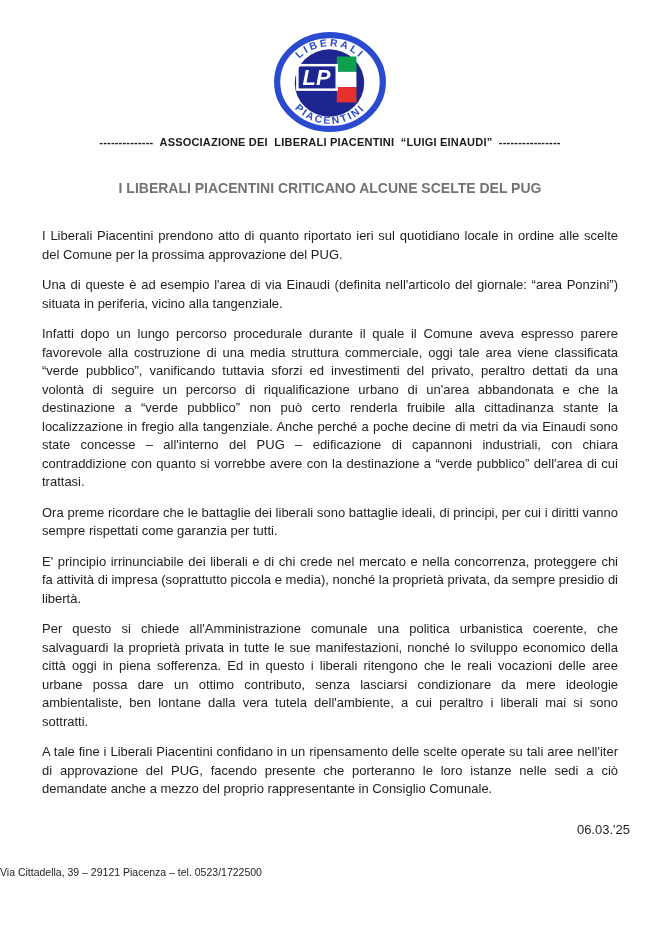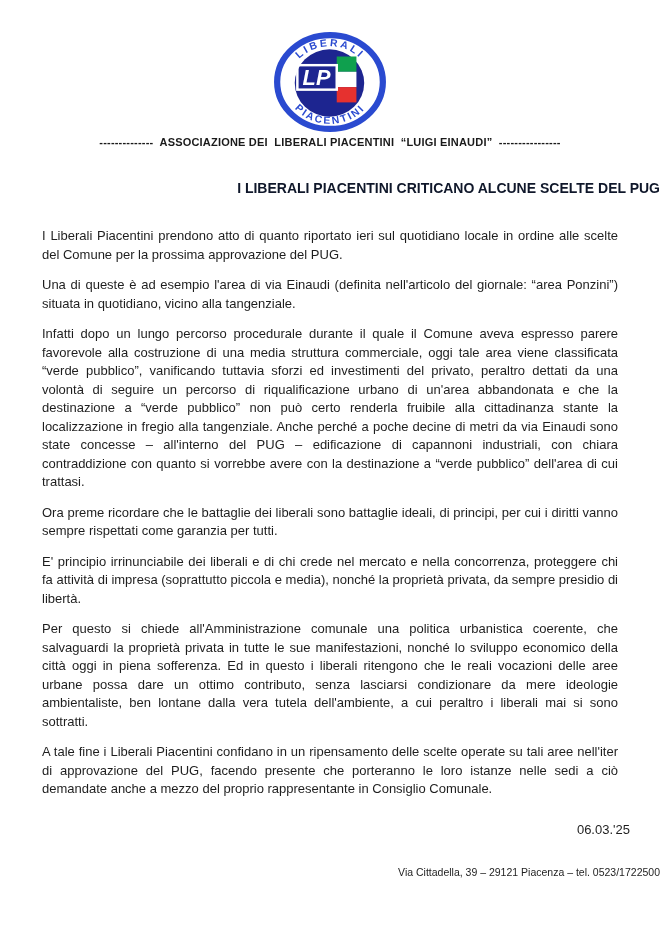--- a/index.html
+++ b/index.html
@@ -31,24 +31,24 @@
     font-weight: bold;
     letter-spacing: 0.2px;
     white-space: pre-wrap;
     color: #1a1a1a;
   }
   .doc-title {
     position: absolute;
     top: 180px;
     left: 0;
     width: 100%;
-    text-align: right;
+    text-align: center;
     font-size: 14px;
     font-weight: bold;
-    color: #0f172a;
+    color: #737373;
   }
   .body-text {
     position: absolute;
     top: 215px;
     left: 30px;
     width: 600px;
     font-size: 13px;
     line-height: 18.5px;
     text-align: justify;
     color: #1e1e1e;
@@ -56,21 +56,21 @@
   .body-text p { margin: 12px; padding: 0; }
   .doc-date {
     margin-top: 22px;
     text-align: right;
   }
   .footer {
     position: absolute;
     top: 865px;
     left: 0;
     width: 100%;
-    text-align: right;
+    text-align: left;
     font-size: 10.5px;
     line-height: 14.5px;
     color: #1e1e1e;
   }
   .footer a {
     color: #1414cc;
     text-decoration: underline;
     cursor: pointer;
   }
 </style>
@@ -107,21 +107,21 @@
       <text x="42" y="52.5" text-anchor="middle" font-size="21" font-weight="bold" font-style="italic" fill="#ffffff" font-family="Liberation Sans, sans-serif">LP</text>
     </svg>
   </div>
 
   <div class="assoc-line">--------------  ASSOCIAZIONE DEI  LIBERALI PIACENTINI  “LUIGI EINAUDI”  ----------------</div>
 
   <div class="doc-title">I LIBERALI PIACENTINI CRITICANO ALCUNE SCELTE DEL PUG</div>
 
   <div class="body-text">
     <p>I Liberali Piacentini prendono atto di quanto riportato ieri sul quotidiano locale in ordine alle scelte del Comune per la prossima approvazione del PUG.</p>
-    <p>Una di queste è ad esempio l'area di via Einaudi (definita nell'articolo del giornale: “area Ponzini”) situata in quotidiano, vicino alla tangenziale.</p>
+    <p>Una di queste è ad esempio l'area di via Einaudi (definita nell'articolo del giornale: “area Ponzini”) situata in periferia, vicino alla tangenziale.</p>
     <p>Infatti dopo un lungo percorso procedurale durante il quale il Comune aveva espresso parere favorevole alla costruzione di una media struttura commerciale, oggi tale area viene classificata “verde pubblico”, vanificando tuttavia sforzi ed investimenti del privato, peraltro dettati da una volontà di seguire un percorso di riqualificazione urbano di un'area abbandonata e che la destinazione a “verde pubblico” non può certo renderla fruibile alla cittadinanza stante la localizzazione in fregio alla tangenziale. Anche perché a poche decine di metri da via Einaudi sono state concesse – all'interno del PUG – edificazione di capannoni industriali, con chiara contraddizione con quanto si vorrebbe avere con la destinazione a “verde pubblico” dell'area di cui trattasi.</p>
     <p>Ora preme ricordare che le battaglie dei liberali sono battaglie ideali, di principi, per cui i diritti vanno sempre rispettati come garanzia per tutti.</p>
     <p>E' principio irrinunciabile dei liberali e di chi crede nel mercato e nella concorrenza, proteggere chi fa attività di impresa (soprattutto piccola e media), nonché la proprietà privata, da sempre presidio di libertà.</p>
     <p>Per questo si chiede all'Amministrazione comunale una politica urbanistica coerente, che salvaguardi la proprietà privata in tutte le sue manifestazioni, nonché lo sviluppo economico della città oggi in piena sofferenza. Ed in questo i liberali ritengono che le reali vocazioni delle aree urbane possa dare un ottimo contributo, senza lasciarsi condizionare da mere ideologie ambientaliste, ben lontane dalla vera tutela dell'ambiente, a cui peraltro i liberali mai si sono sottratti.</p>
     <p>A tale fine i Liberali Piacentini confidano in un ripensamento delle scelte operate su tali aree nell'iter di approvazione del PUG, facendo presente che porteranno le loro istanze nelle sedi a ciò demandate anche a mezzo del proprio rappresentante in Consiglio Comunale.</p>
     <div class="doc-date">06.03.'25</div>
   </div>
 
   <div class="footer">
     <div>Via Cittadella, 39 – 29121 Piacenza – tel. 0523/1722500</div>

